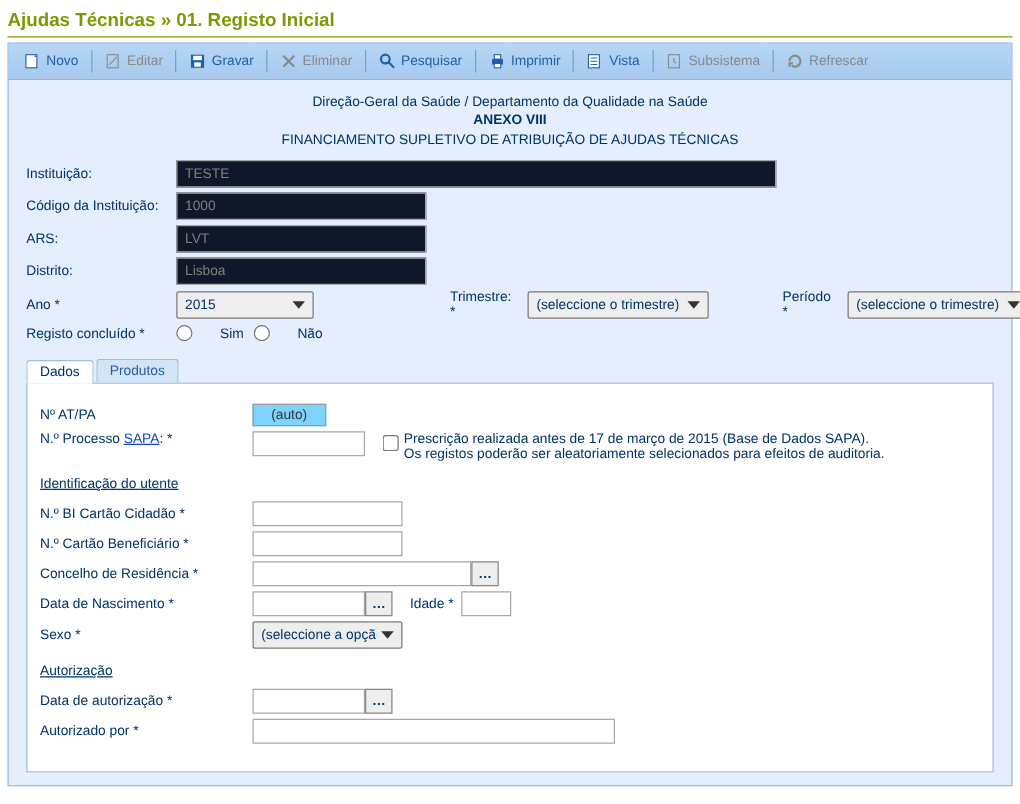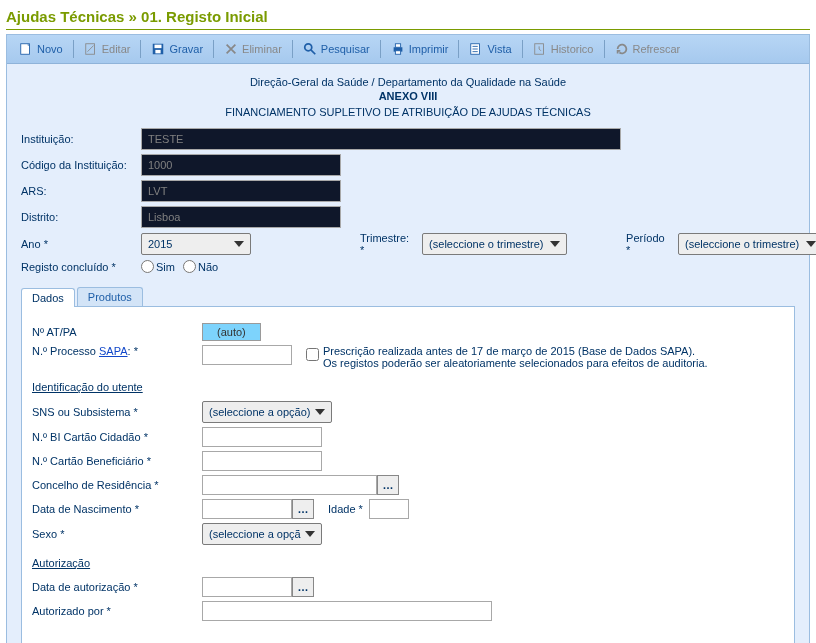--- a/index.html
+++ b/index.html
@@ -89,21 +89,21 @@
     position:relative;
     display:inline-flex; align-items:center;
     border-radius:2px;
     cursor:pointer;
   }
   .sel .caret {
     position:absolute; right:6px; top:50%; transform:translateY(-50%);
     width:0;height:0;border-left:5px solid transparent;border-right:5px solid transparent;border-top:6px solid #333;
   }
   .radio { margin:0 2px 0 0; vertical-align:middle;}
-  .radio-lbl { margin-right:8px; color:#003366; font-size:11px;}
+  .radio-lbl { margin-right:8px; color:#003366; font-size:11px;margin-left:20px;}
 
   .tabs {
     margin-top:14px;
     display:flex;
     align-items:flex-end;
     gap:2px;
     position:relative;
   }
   .tab {
     border:1px solid #9bbde0;
@@ -215,21 +215,21 @@
             <path d="M4 5h6M4 8h6M4 11h6" stroke="#1f5fa8"></path>
           </svg></span>
       <span>Vista</span>
     </span>
     <span class="tsep"></span>
     <span class="tbtn disabled">
       <span class="icon"><svg viewBox="0 0 16 16">
             <rect x="2" y="2" width="10" height="12" fill="none" stroke="#888"></rect>
             <path d="M7 5v3l2 2" stroke="#888" fill="none"></path>
           </svg></span>
-      <span>Historico</span>
+      <span>Subsistema</span>
     </span>
     <span class="tsep"></span>
     <span class="tbtn disabled">
       <span class="icon"><svg viewBox="0 0 16 16">
             <path d="M3 8a5 5 0 1 1 2 4" fill="none" stroke="#888" stroke-width="2"></path>
             <path d="M3 13v-3h3" fill="none" stroke="#888" stroke-width="2"></path>
           </svg></span>
       <span>Refrescar</span>
     </span>
   </div>
@@ -309,27 +309,20 @@
         <input type="checkbox" class="chk" style="">
         <span class="note">
           <span>Prescrição realizada antes de 17 de março de 2015 (Base de Dados SAPA).</span><br>
           <span>Os registos poderão ser aleatoriamente selecionados para efeitos de auditoria.</span>
         </span>
       </div>
 
       <div class="grp-title">Identificação do utente</div>
 
       <div class="fld-row">
-        <span class="fld-lbl">SNS ou Subsistema *</span>
-        <span class="sel" style="width:130px">
-          <span style="white-space:nowrap;overflow:hidden;max-width:105px">(seleccione a opção)</span>
-            <span class="caret"></span>
-        </span>
-      </div>
-      <div class="fld-row">
         <span class="fld-lbl">N.º BI Cartão Cidadão *</span>
         <input class="txt-input" style="width: 120px;">
       </div>
       <div class="fld-row">
         <span class="fld-lbl">N.º Cartão Beneficiário *</span>
         <input class="txt-input" style="width: 120px;">
       </div>
       <div class="fld-row">
         <span class="fld-lbl">Concelho de Residência *</span>
         <input class="txt-input" style="width: 175px;">

